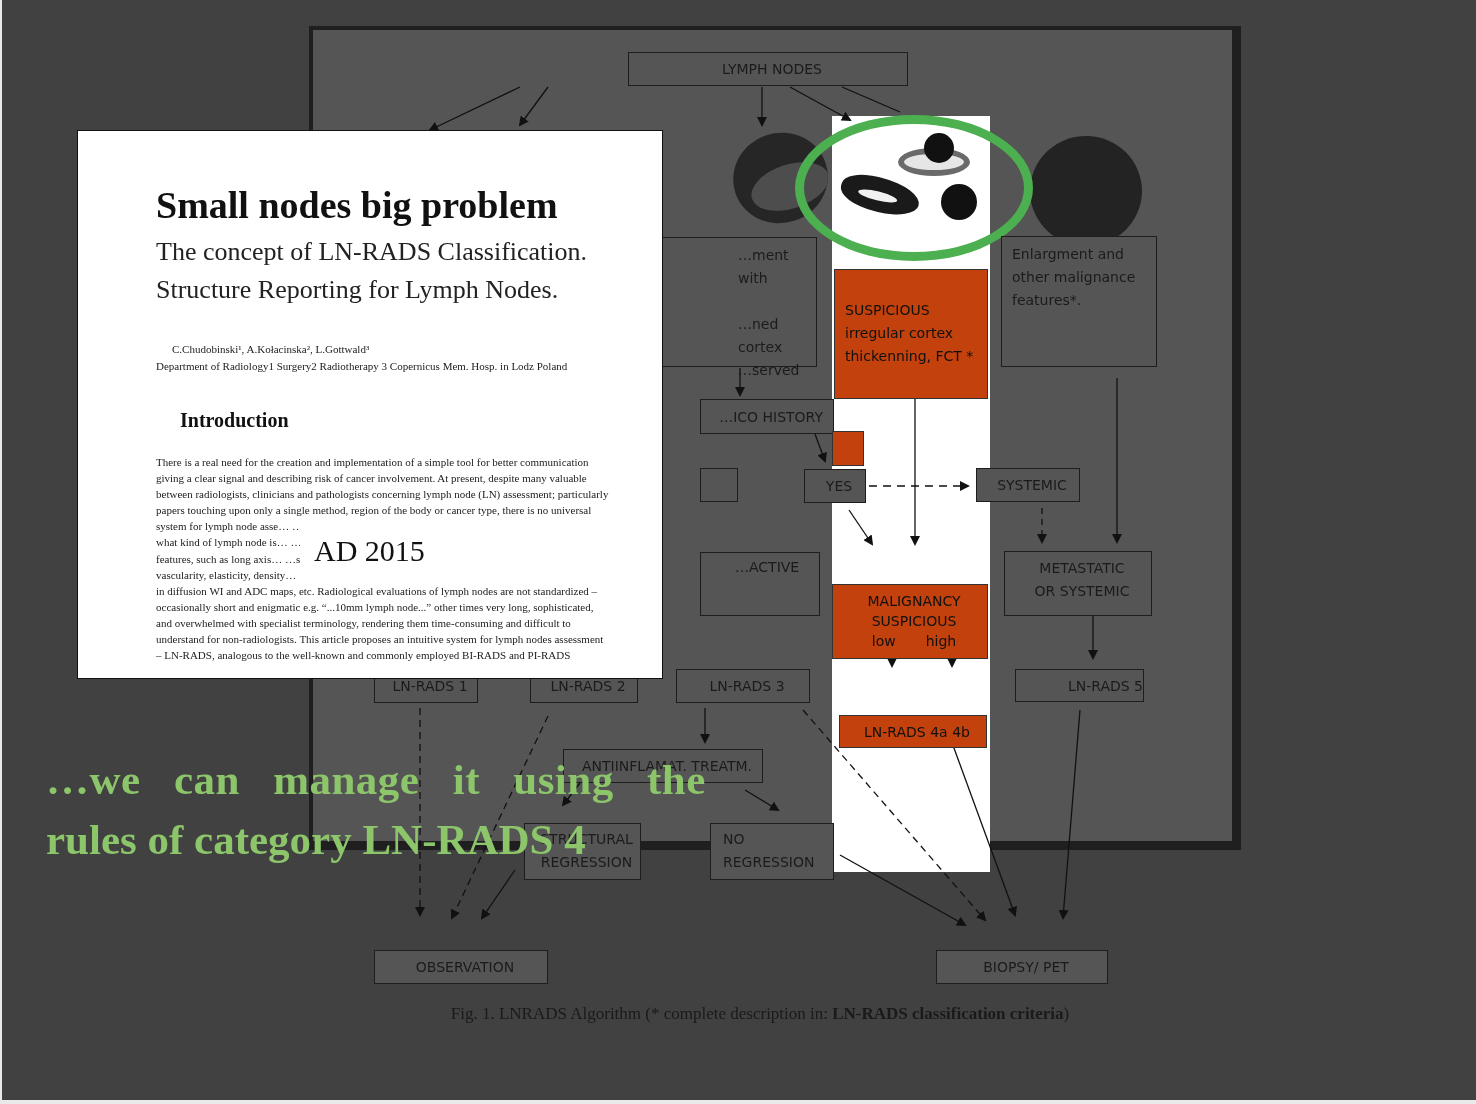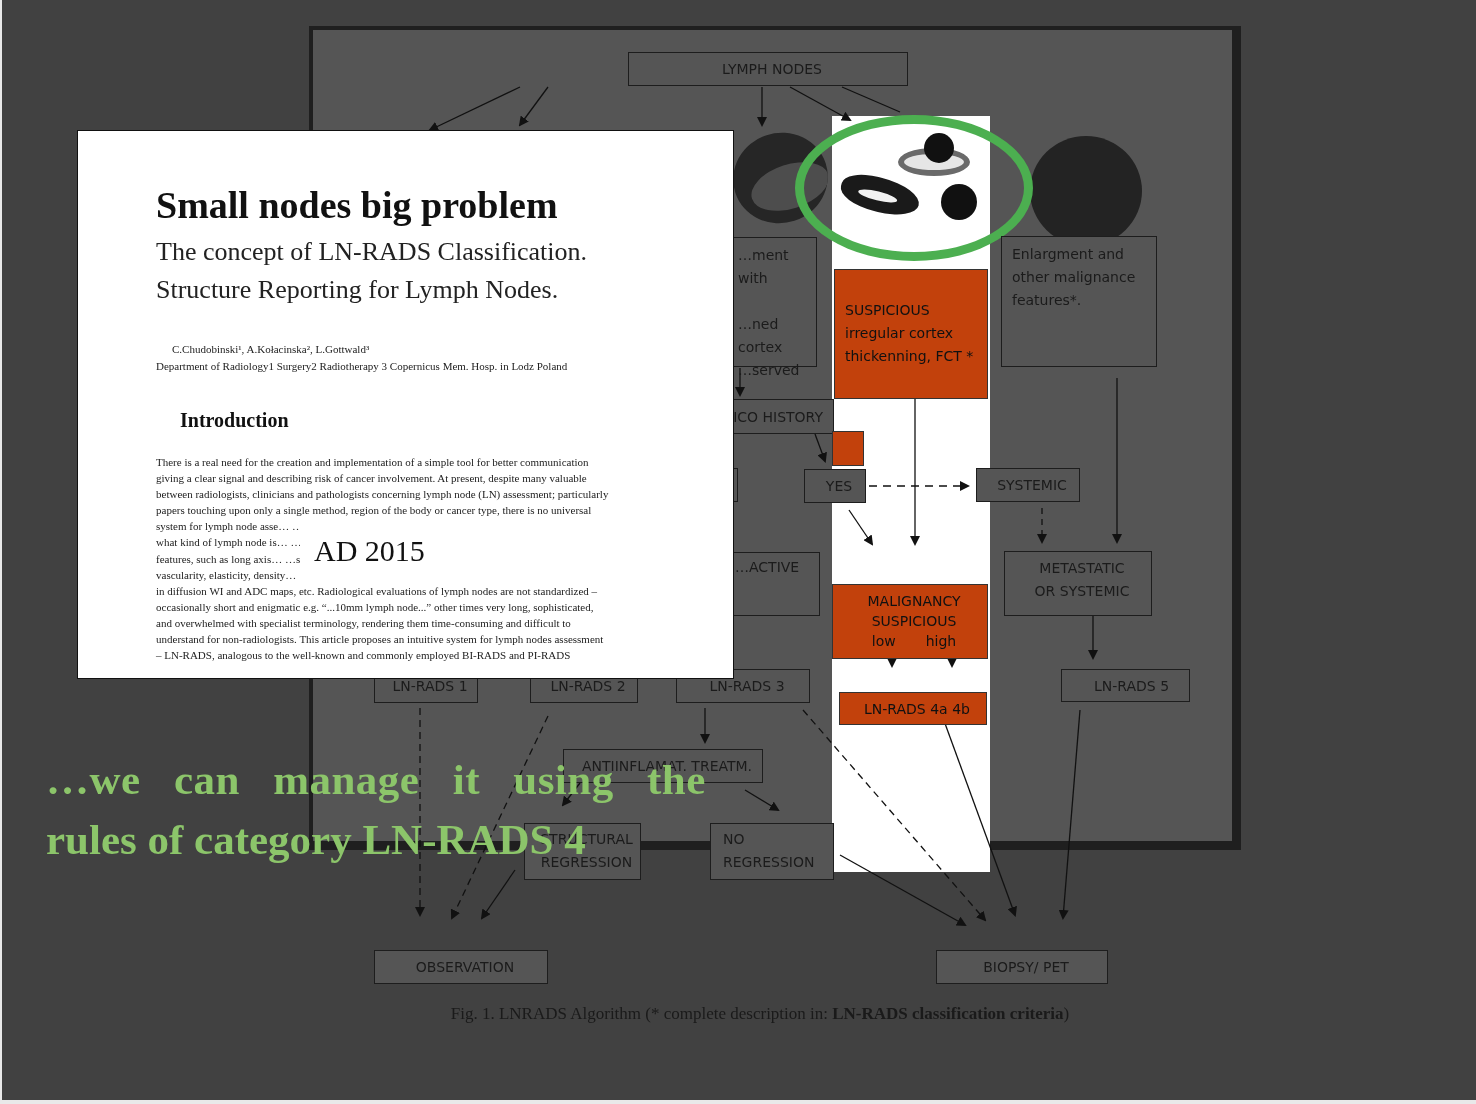--- a/index.html
+++ b/index.html
@@ -20,21 +20,21 @@
   .fc.dim { background:#555; }
 
   .strip { position:absolute; left:832px; top:116px; width:158px; height:756px; background:#ffffff; }
   svg.lines { position:absolute; left:0; top:0; }
 
   .caption { position:absolute; left:310px; top:1004px; width:900px; text-align:center;
              font-family:"Liberation Serif", serif; font-size:17px; color:#1a1a1a; }
   .caption b { font-weight:bold; }
 
   
-  .paper { position:absolute; left:77px; top:130px; width:657px; height:549px; background:#ffffff;
+  .paper { position:absolute; left:77px; top:130px; width:586px; height:549px; background:#ffffff;
            border:1px solid #111; box-sizing:border-box; overflow:hidden; }
   .p-title { position:absolute; left:78px; top:52px; font-family:"Liberation Serif", serif;
              font-weight:bold; font-size:38px; color:#111; white-space:nowrap; }
   .p-sub { position:absolute; left:78px; font-family:"Liberation Serif", serif; font-size:26px;
            color:#222; white-space:nowrap; }
   .p-authors { position:absolute; left:78px; top:212px; font-family:"Liberation Serif", serif;
                font-size:11px; color:#222;padding-left:16px; }
   .p-dept { position:absolute; left:78px; top:229px; font-family:"Liberation Serif", serif;
             font-size:11px; color:#222; white-space:nowrap; }
   .p-heading { position:absolute; left:102px; top:278px; font-family:"Liberation Serif", serif;
@@ -162,24 +162,24 @@
 
 <div class="fc center dim" style="left:374px;top:669px;width:104px;height:34px;">
     <span>LN-RADS  1</span>
   </div>
 <div class="fc center dim" style="left:530px;top:669px;width:108px;height:34px;">
     <span>LN-RADS 2</span>
   </div>
 <div class="fc center dim" style="left:676px;top:669px;width:134px;height:34px;">
     <span>LN-RADS 3</span>
   </div>
-<div class="fc center white" style="left:839px;top:660px;width:148px;height:33px;">
+<div class="fc center white" style="left:839px;top:683px;width:148px;height:33px;">
     <span>LN-RADS 4a  4b</span>
   </div>
-<div class="fc center dim" style="left:1061px;top:669px;width:129px;height:33px;justify-content:center;padding-left:12px;">
+<div class="fc center dim" style="left:1015px;top:669px;width:129px;height:33px;justify-content:flex-end;padding-left:12px;">
     <span>LN-RADS 5</span>
   </div>
 
 <div class="fc center dim" style="left:563px;top:749px;width:200px;height:34px;">
     <span>ANTIINFLAMAT. TREATM.</span>
   </div>
 <div class="fc dim" style="left:524px;top:823px;width:117px;height:57px;text-align:center;line-height:23px;padding-top:4px;">
   <div>STRUCTURAL</div>
   <div>REGRESSION</div>
 </div>

